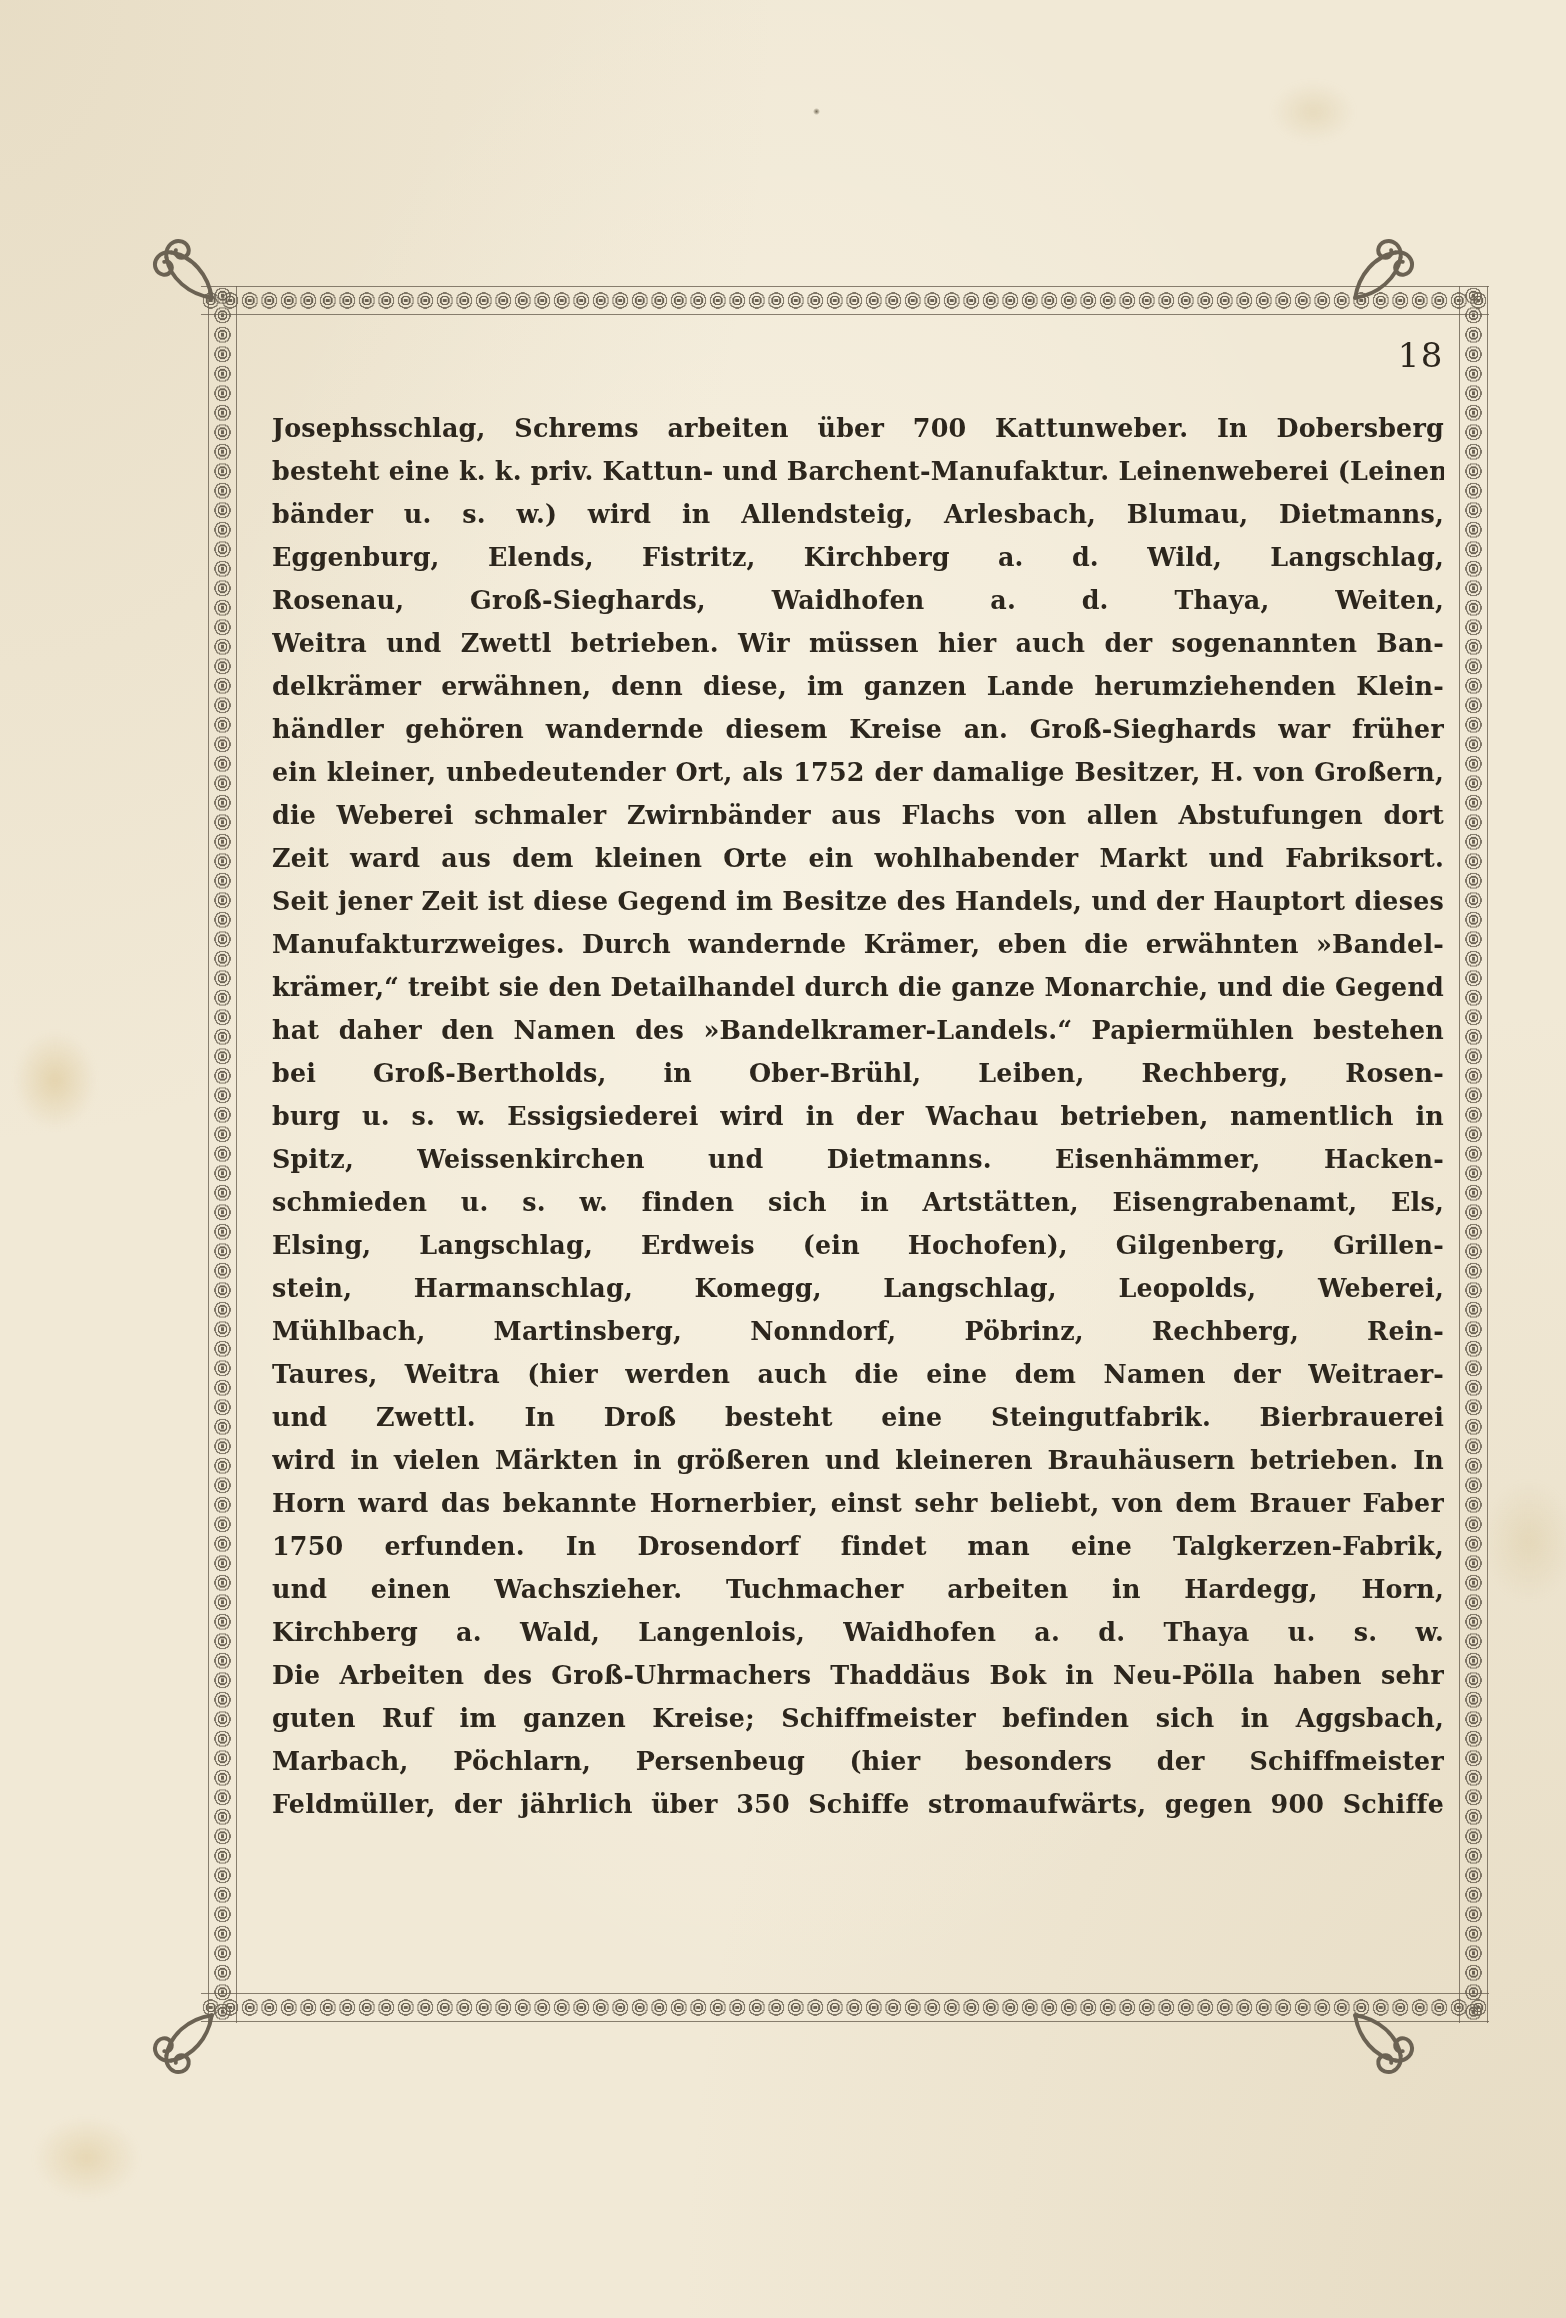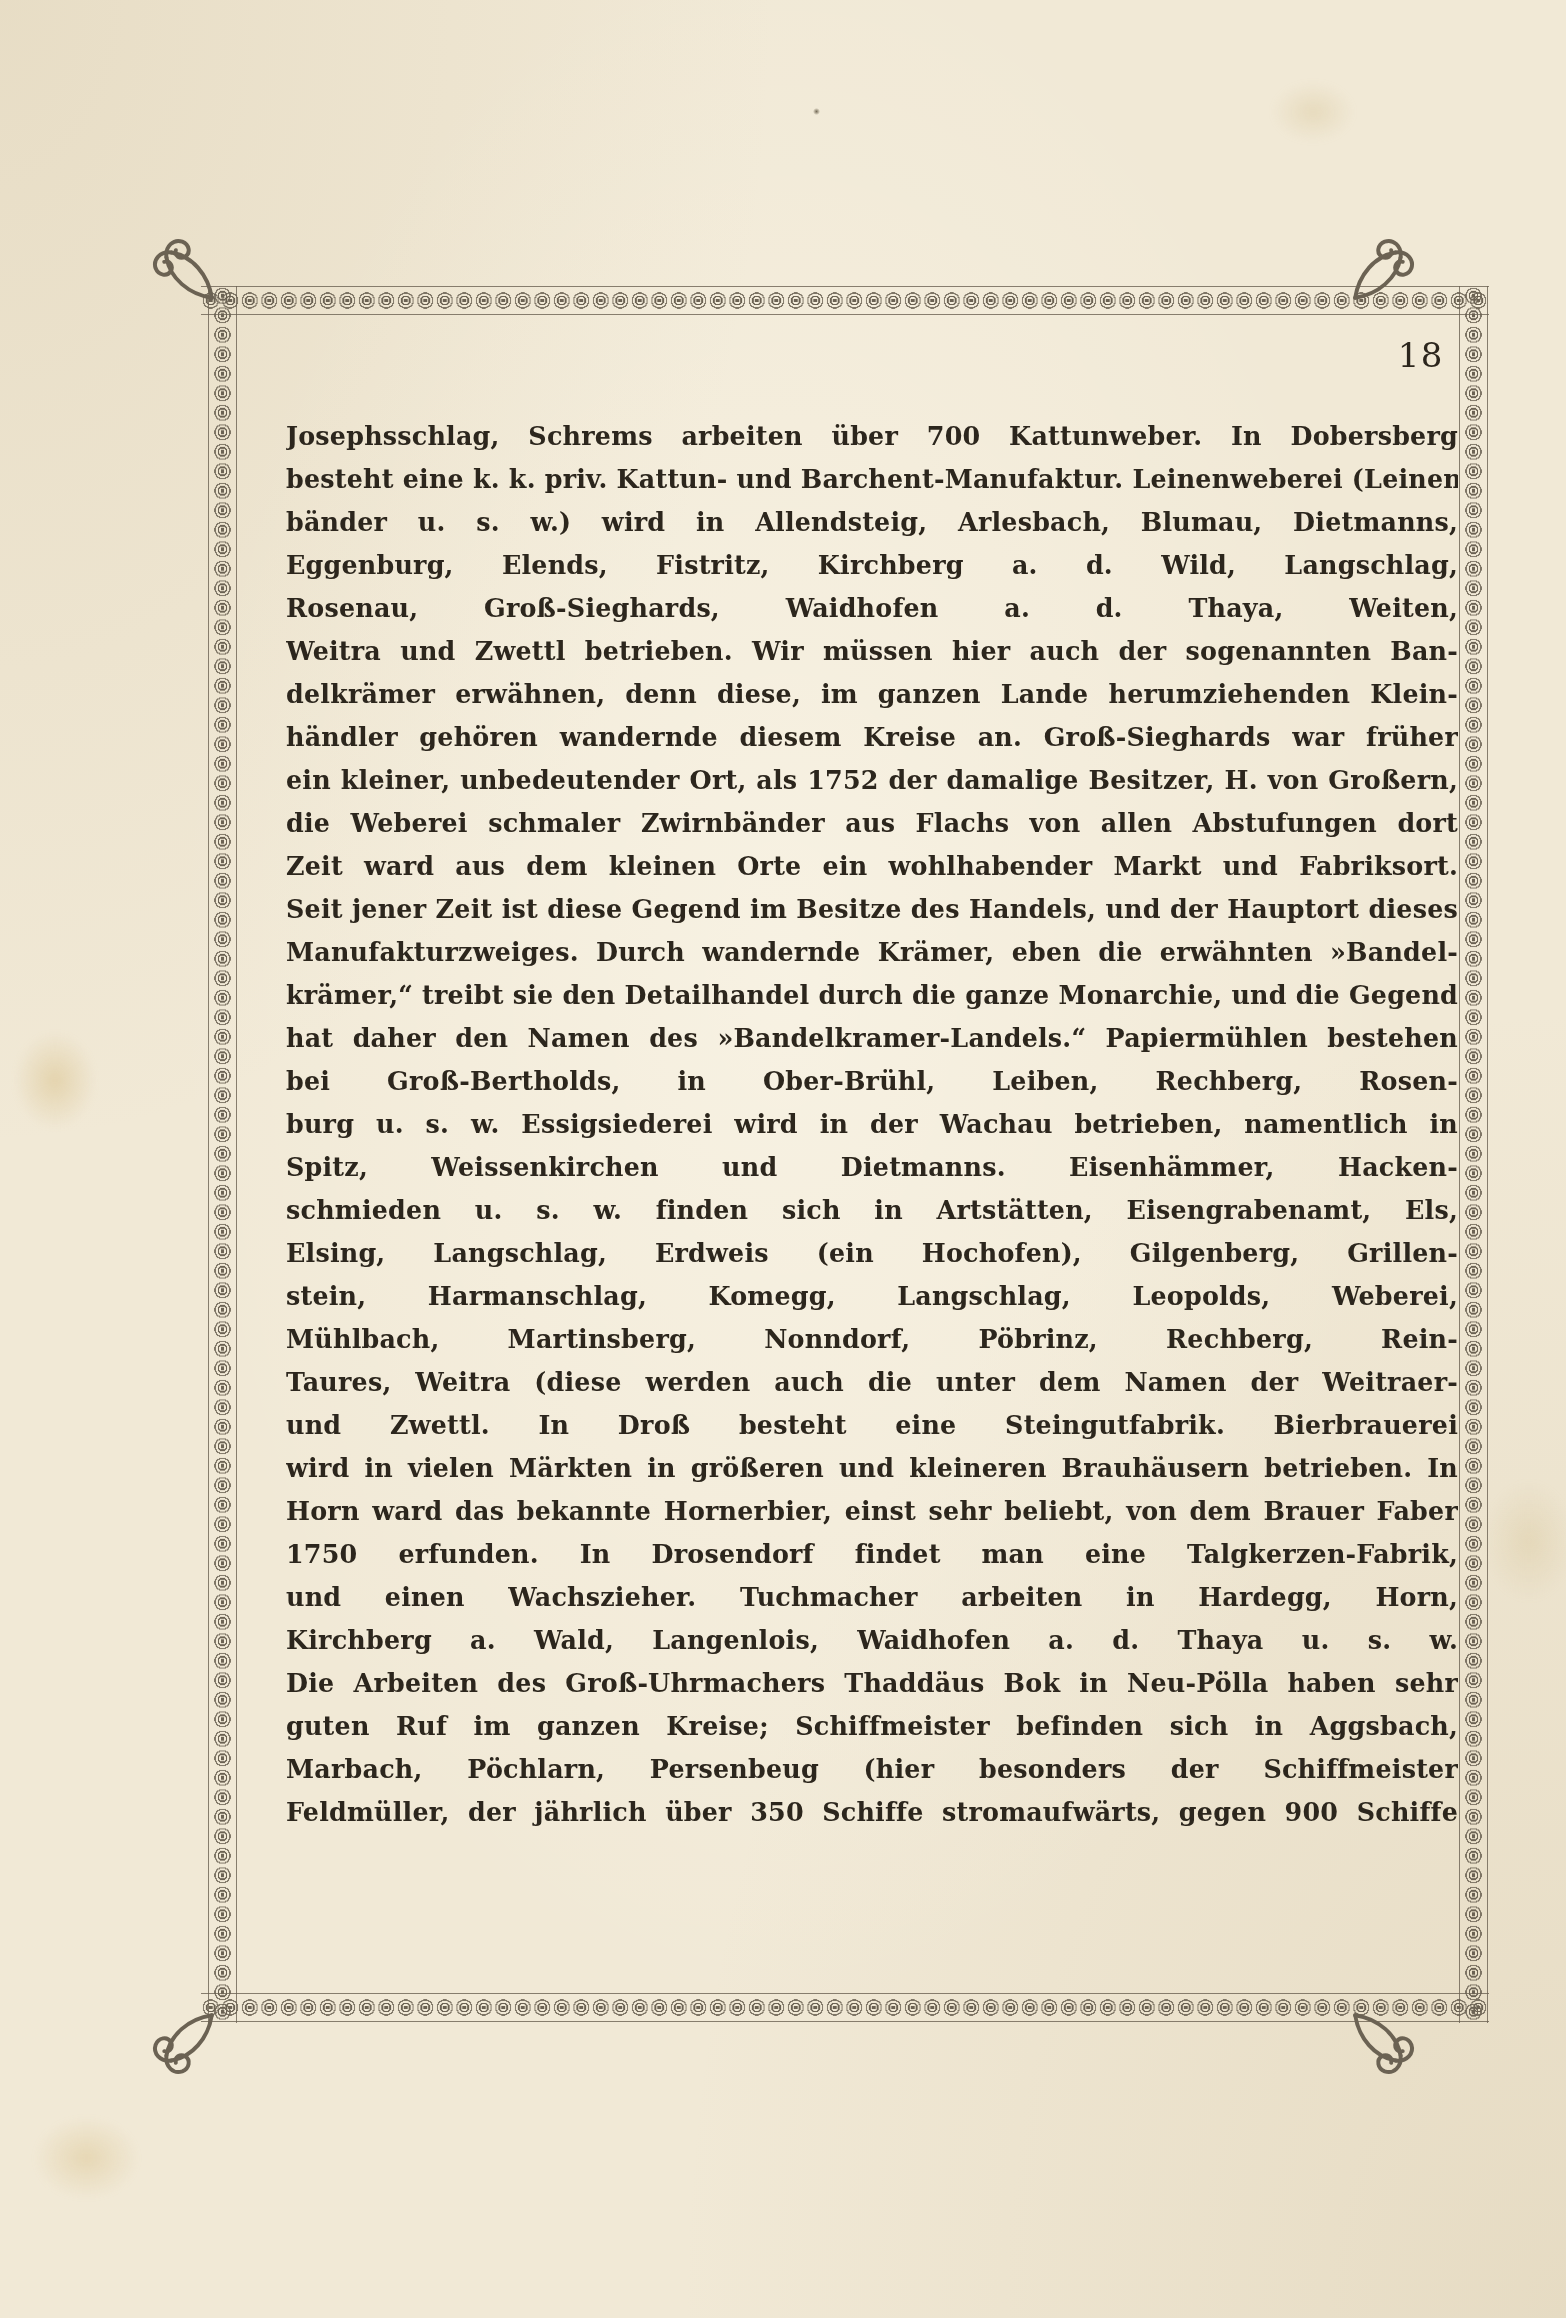--- a/index.html
+++ b/index.html
@@ -85,23 +85,22 @@
     position:absolute;
     left:272px;top:335px;width:1172px;
     text-align:right;
     font-size:34px;
     color:var(--ink);
     letter-spacing:1.5px;
   }
   
   .text-block{
     position:absolute;
-    left:286px;top:407px;width:1172px;
+    left:272px;top:407px;width:1172px;
     color:var(--ink);
-    margin-top:8px;
   }
   .text-line{
     font-size:25.4px;
     font-weight:bold;
     line-height:43px;
     height:43px;
     white-space:nowrap;
     text-align:justify;
     text-align-last:justify;
     letter-spacing:0.2px;
@@ -183,21 +182,21 @@
       <div class="text-line">Manufakturzweiges. Durch wandernde Krämer, eben die erwähnten »Bandel-</div>
       <div class="text-line">krämer,“ treibt sie den Detailhandel durch die ganze Monarchie, und die Gegend</div>
       <div class="text-line">hat daher den Namen des »Bandelkramer-Landels.“ Papiermühlen bestehen</div>
       <div class="text-line">bei Groß-Bertholds, in Ober-Brühl, Leiben, Rechberg, Rosen-</div>
       <div class="text-line">burg u. s. w. Essigsiederei wird in der Wachau betrieben, namentlich in</div>
       <div class="text-line">Spitz, Weissenkirchen und Dietmanns. Eisenhämmer, Hacken-</div>
       <div class="text-line">schmieden u. s. w. finden sich in Artstätten, Eisengrabenamt, Els,</div>
       <div class="text-line">Elsing, Langschlag, Erdweis (ein Hochofen), Gilgenberg, Grillen-</div>
       <div class="text-line">stein, Harmanschlag, Komegg, Langschlag, Leopolds, Weberei,</div>
       <div class="text-line">Mühlbach, Martinsberg, Nonndorf, Pöbrinz, Rechberg, Rein-</div>
-      <div class="text-line">Taures, Weitra (diese werden auch die unter dem Namen der Weitraer-</div>
+      <div class="text-line">Taures, Weitra (hier werden auch die eine dem Namen der Weitraer-</div>
       <div class="text-line">und Zwettl. In Droß besteht eine Steingutfabrik. Bierbrauerei</div>
       <div class="text-line">wird in vielen Märkten in größeren und kleineren Brauhäusern betrieben. In</div>
       <div class="text-line">Horn ward das bekannte Hornerbier, einst sehr beliebt, von dem Brauer Faber</div>
       <div class="text-line">1750 erfunden. In Drosendorf findet man eine Talgkerzen-Fabrik,</div>
       <div class="text-line">und einen Wachszieher. Tuchmacher arbeiten in Hardegg, Horn,</div>
       <div class="text-line">Kirchberg a. Wald, Langenlois, Waidhofen a. d. Thaya u. s. w.</div>
       <div class="text-line">Die Arbeiten des Groß-Uhrmachers Thaddäus Bok in Neu-Pölla haben sehr</div>
       <div class="text-line">guten Ruf im ganzen Kreise; Schiffmeister befinden sich in Aggsbach,</div>
       <div class="text-line">Marbach, Pöchlarn, Persenbeug (hier besonders der Schiffmeister</div>
       <div class="text-line">Feldmüller, der jährlich über 350 Schiffe stromaufwärts, gegen 900 Schiffe</div>

